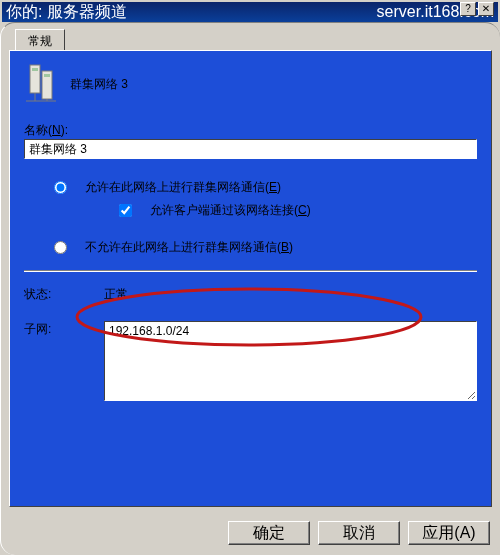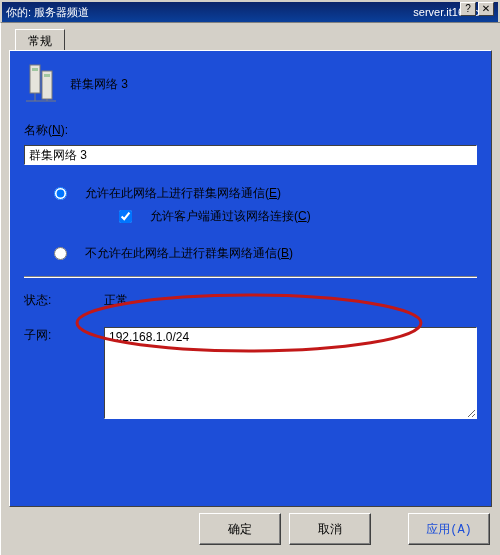--- a/index.html
+++ b/index.html
@@ -17,21 +17,21 @@
 
   
   .watermark {
     position: absolute;
     top: 2px;
     left: 2px;
     right: 2px;
     height: 20px;
     background: linear-gradient(#0a246a,#0a3f9a);
     color: #fff;
-    font-size: 11px;
+    font-size: 16px;
     line-height: 20px;
     padding: 0 4px;
     overflow: hidden;
   }
   .watermark .left { float: left; }
   .watermark .url { float: right; color: #fff; }
   .titlebar-right {
     position: absolute;
     top: 2px;
     right: 6px;
@@ -54,20 +54,21 @@
   .dialog {
     position: absolute;
     top: 22px;
     left: 0;
     right: 0;
     bottom: 0;
     background: #d4d0c8;
     padding: 6px 6px 6px 6px;
     border-left: 1px solid #fff;
     border-top: 1px solid #808080;
+    border-radius: 15px;
   }
 
   
   .tabstrip {
     position: relative;
     height: 22px;
     margin-left: 6px;
   }
   .tab {
     position: absolute;
@@ -95,21 +96,21 @@
   }
 
   .header-row {
     display: flex;
     align-items: center;
     gap: 12px;
     margin-bottom: 16px;
   }
   .server-icon svg { width: 34px; height: 40px; }
 
-  .label { margin-bottom: 6px; }
+  .label { margin-bottom: 0; }
   .label u { text-decoration: underline; }
 
   .textbox, .multibox {
     width: 100%;
     border: 1px solid #808080;
     border-top-color: #404040;
     border-left-color: #404040;
     border-right-color: #fff;
     border-bottom-color: #fff;
     background: #fff;
@@ -146,43 +147,43 @@
 
   .status-grid {
     display: grid;
     grid-template-columns: 62px 1fr;
     column-gap: 10px;
     row-gap: 10px;
     align-items: start;
     gap: 18px;
   }
   .multibox {
-    height: 92px;
+    height: 80px;
   }
 
   .button-row {
     position: absolute;
     right: 10px;
     bottom: 10px;
     display: flex;
     gap: 8px;
   }
   .btn {
     min-width: 82px;
-    height: 32px;
+    height: 24px;
     background: #d4d0c8;
     border: 1px solid #fff;
     border-right-color: #404040;
     border-bottom-color: #404040;
     box-shadow: inset -1px -1px 0 #808080;
-    font-family: Liberation Mono, monospace;
-    font-size: 12px;
+    font-family: Liberation Sans, sans-serif;
+    font-size: 16px;
     cursor: pointer;
   }
-  .btn:disabled { color: #1d4ed8; cursor: default; margin-left: 29px; }
+  .btn:disabled { color: #000000; cursor: default; }
 </style>
 </head>
 <body>
 
 <div class="watermark">
   <span class="left">你的: 服务器频道</span>
   <span class="url">server.it168.com</span>
 </div>
 <div class="titlebar-right">
   <div class="titlebar-btn help"></div>

